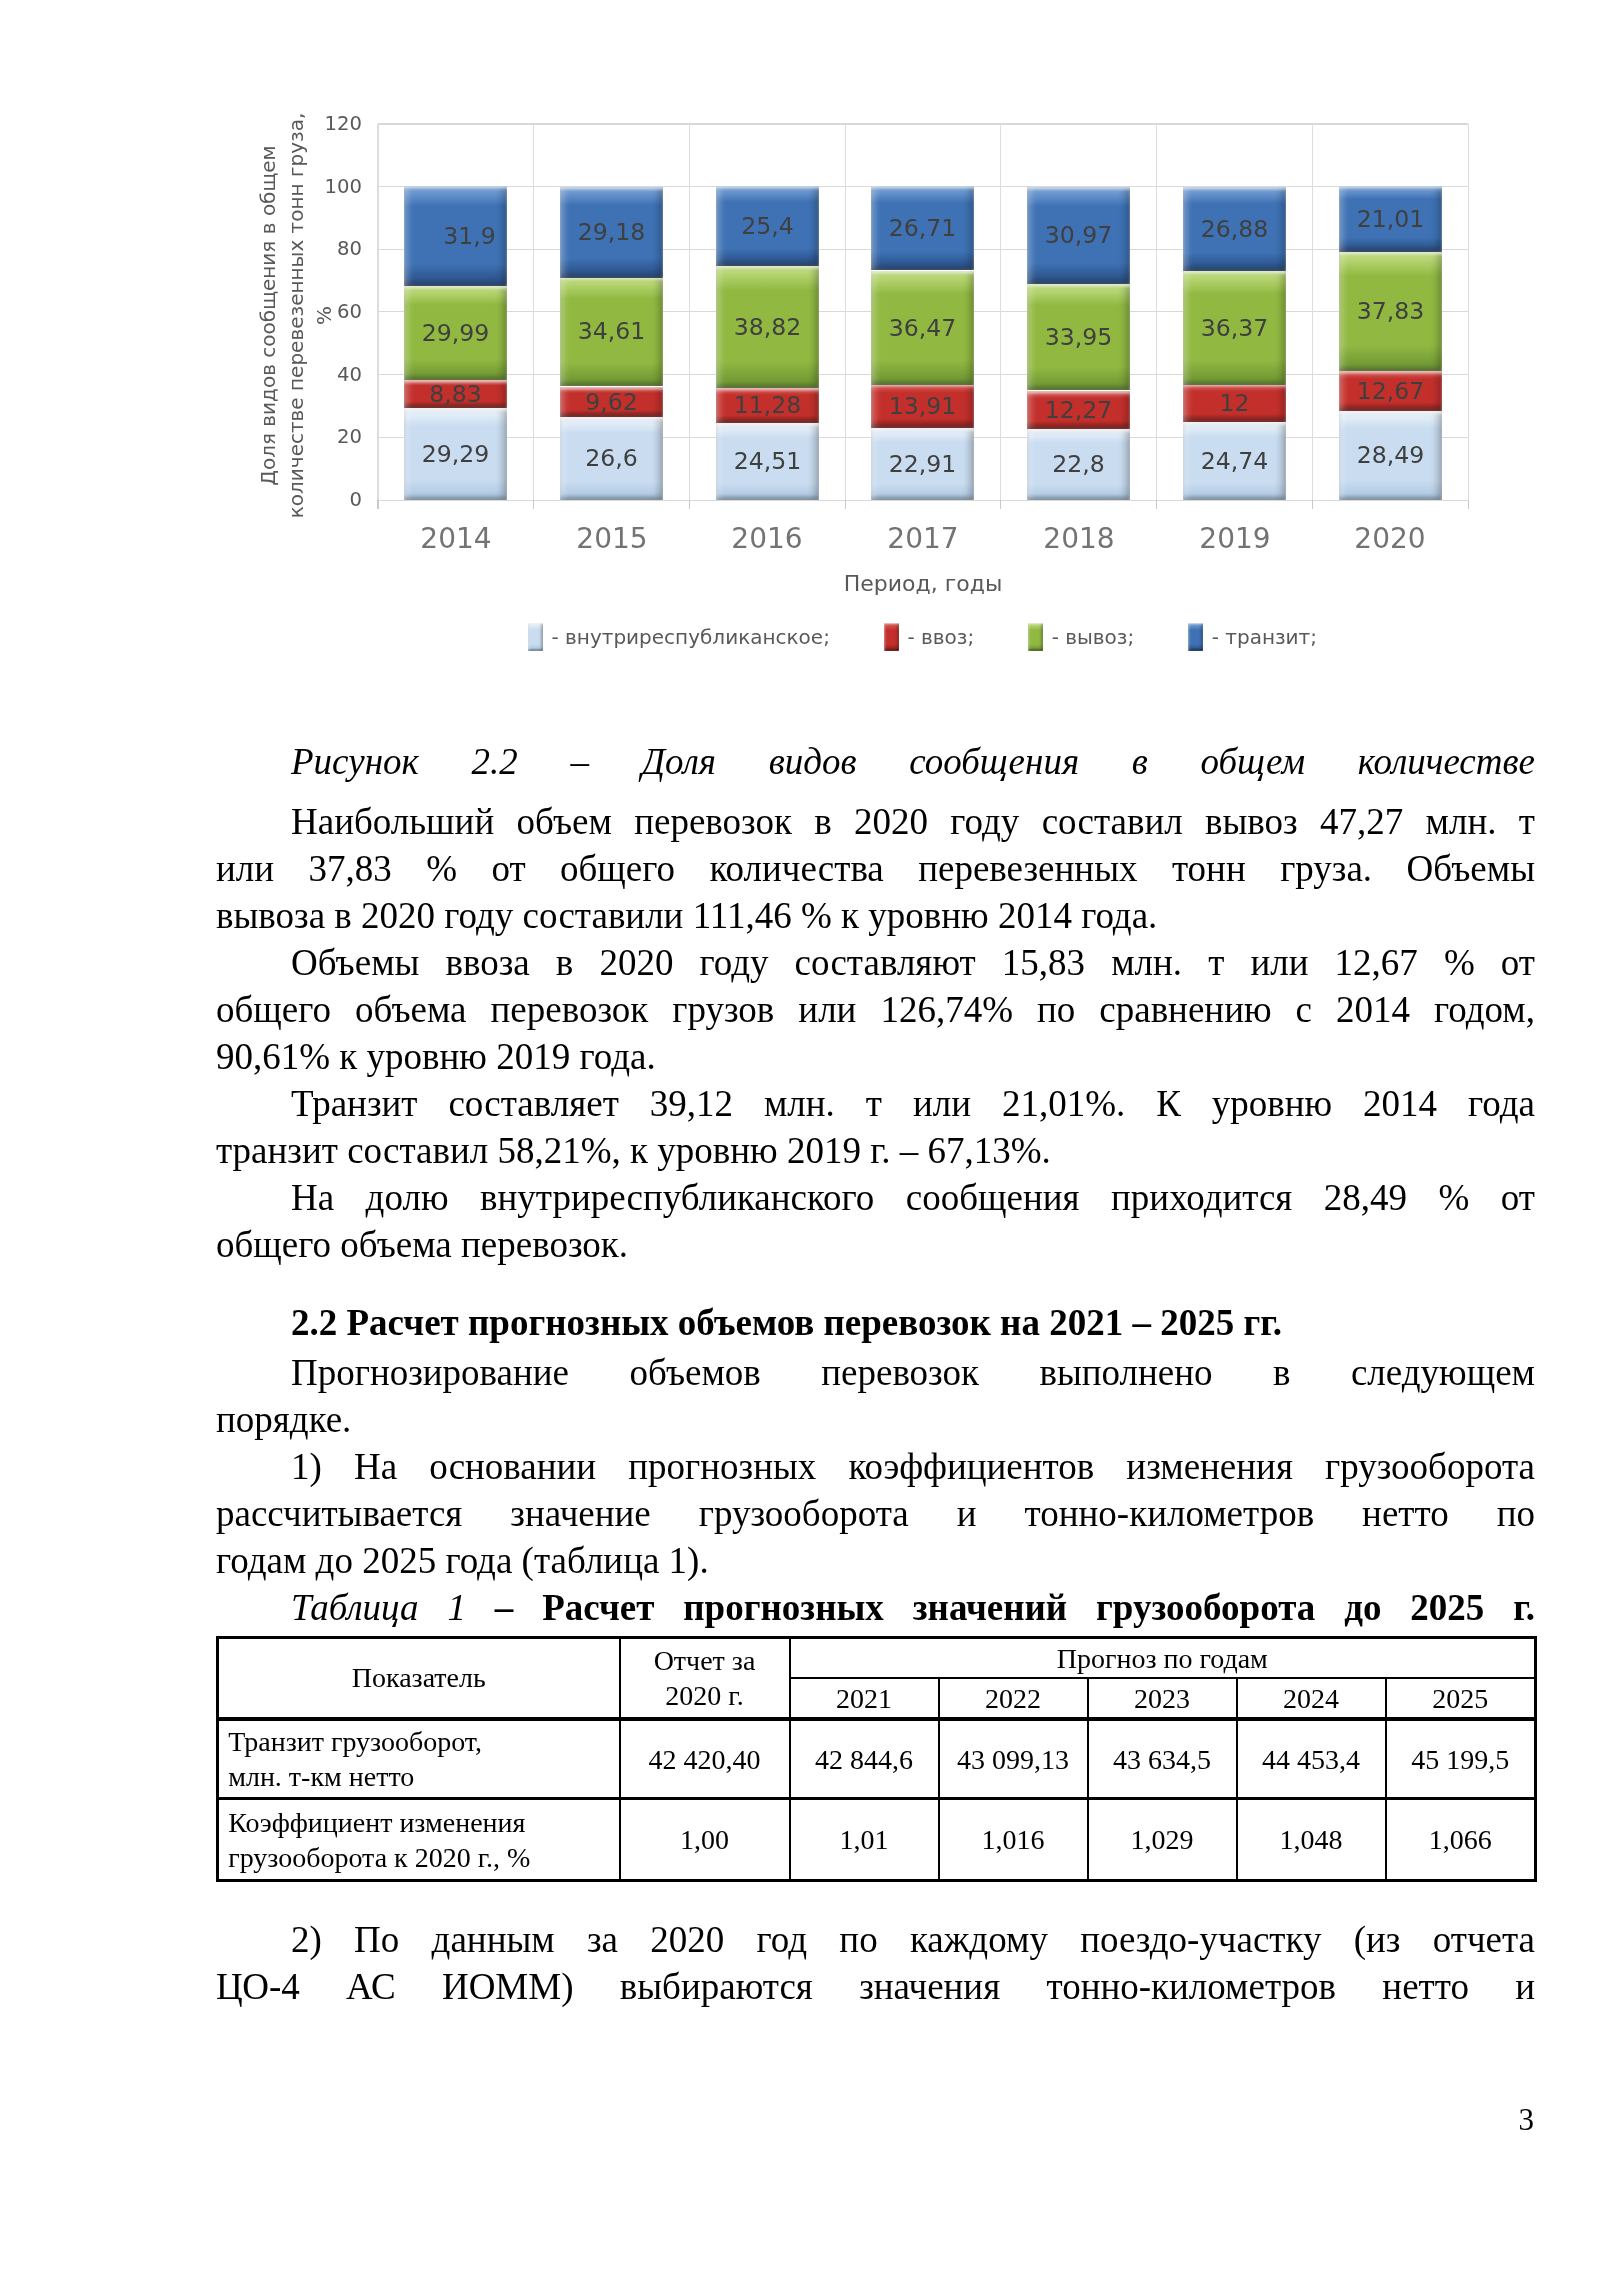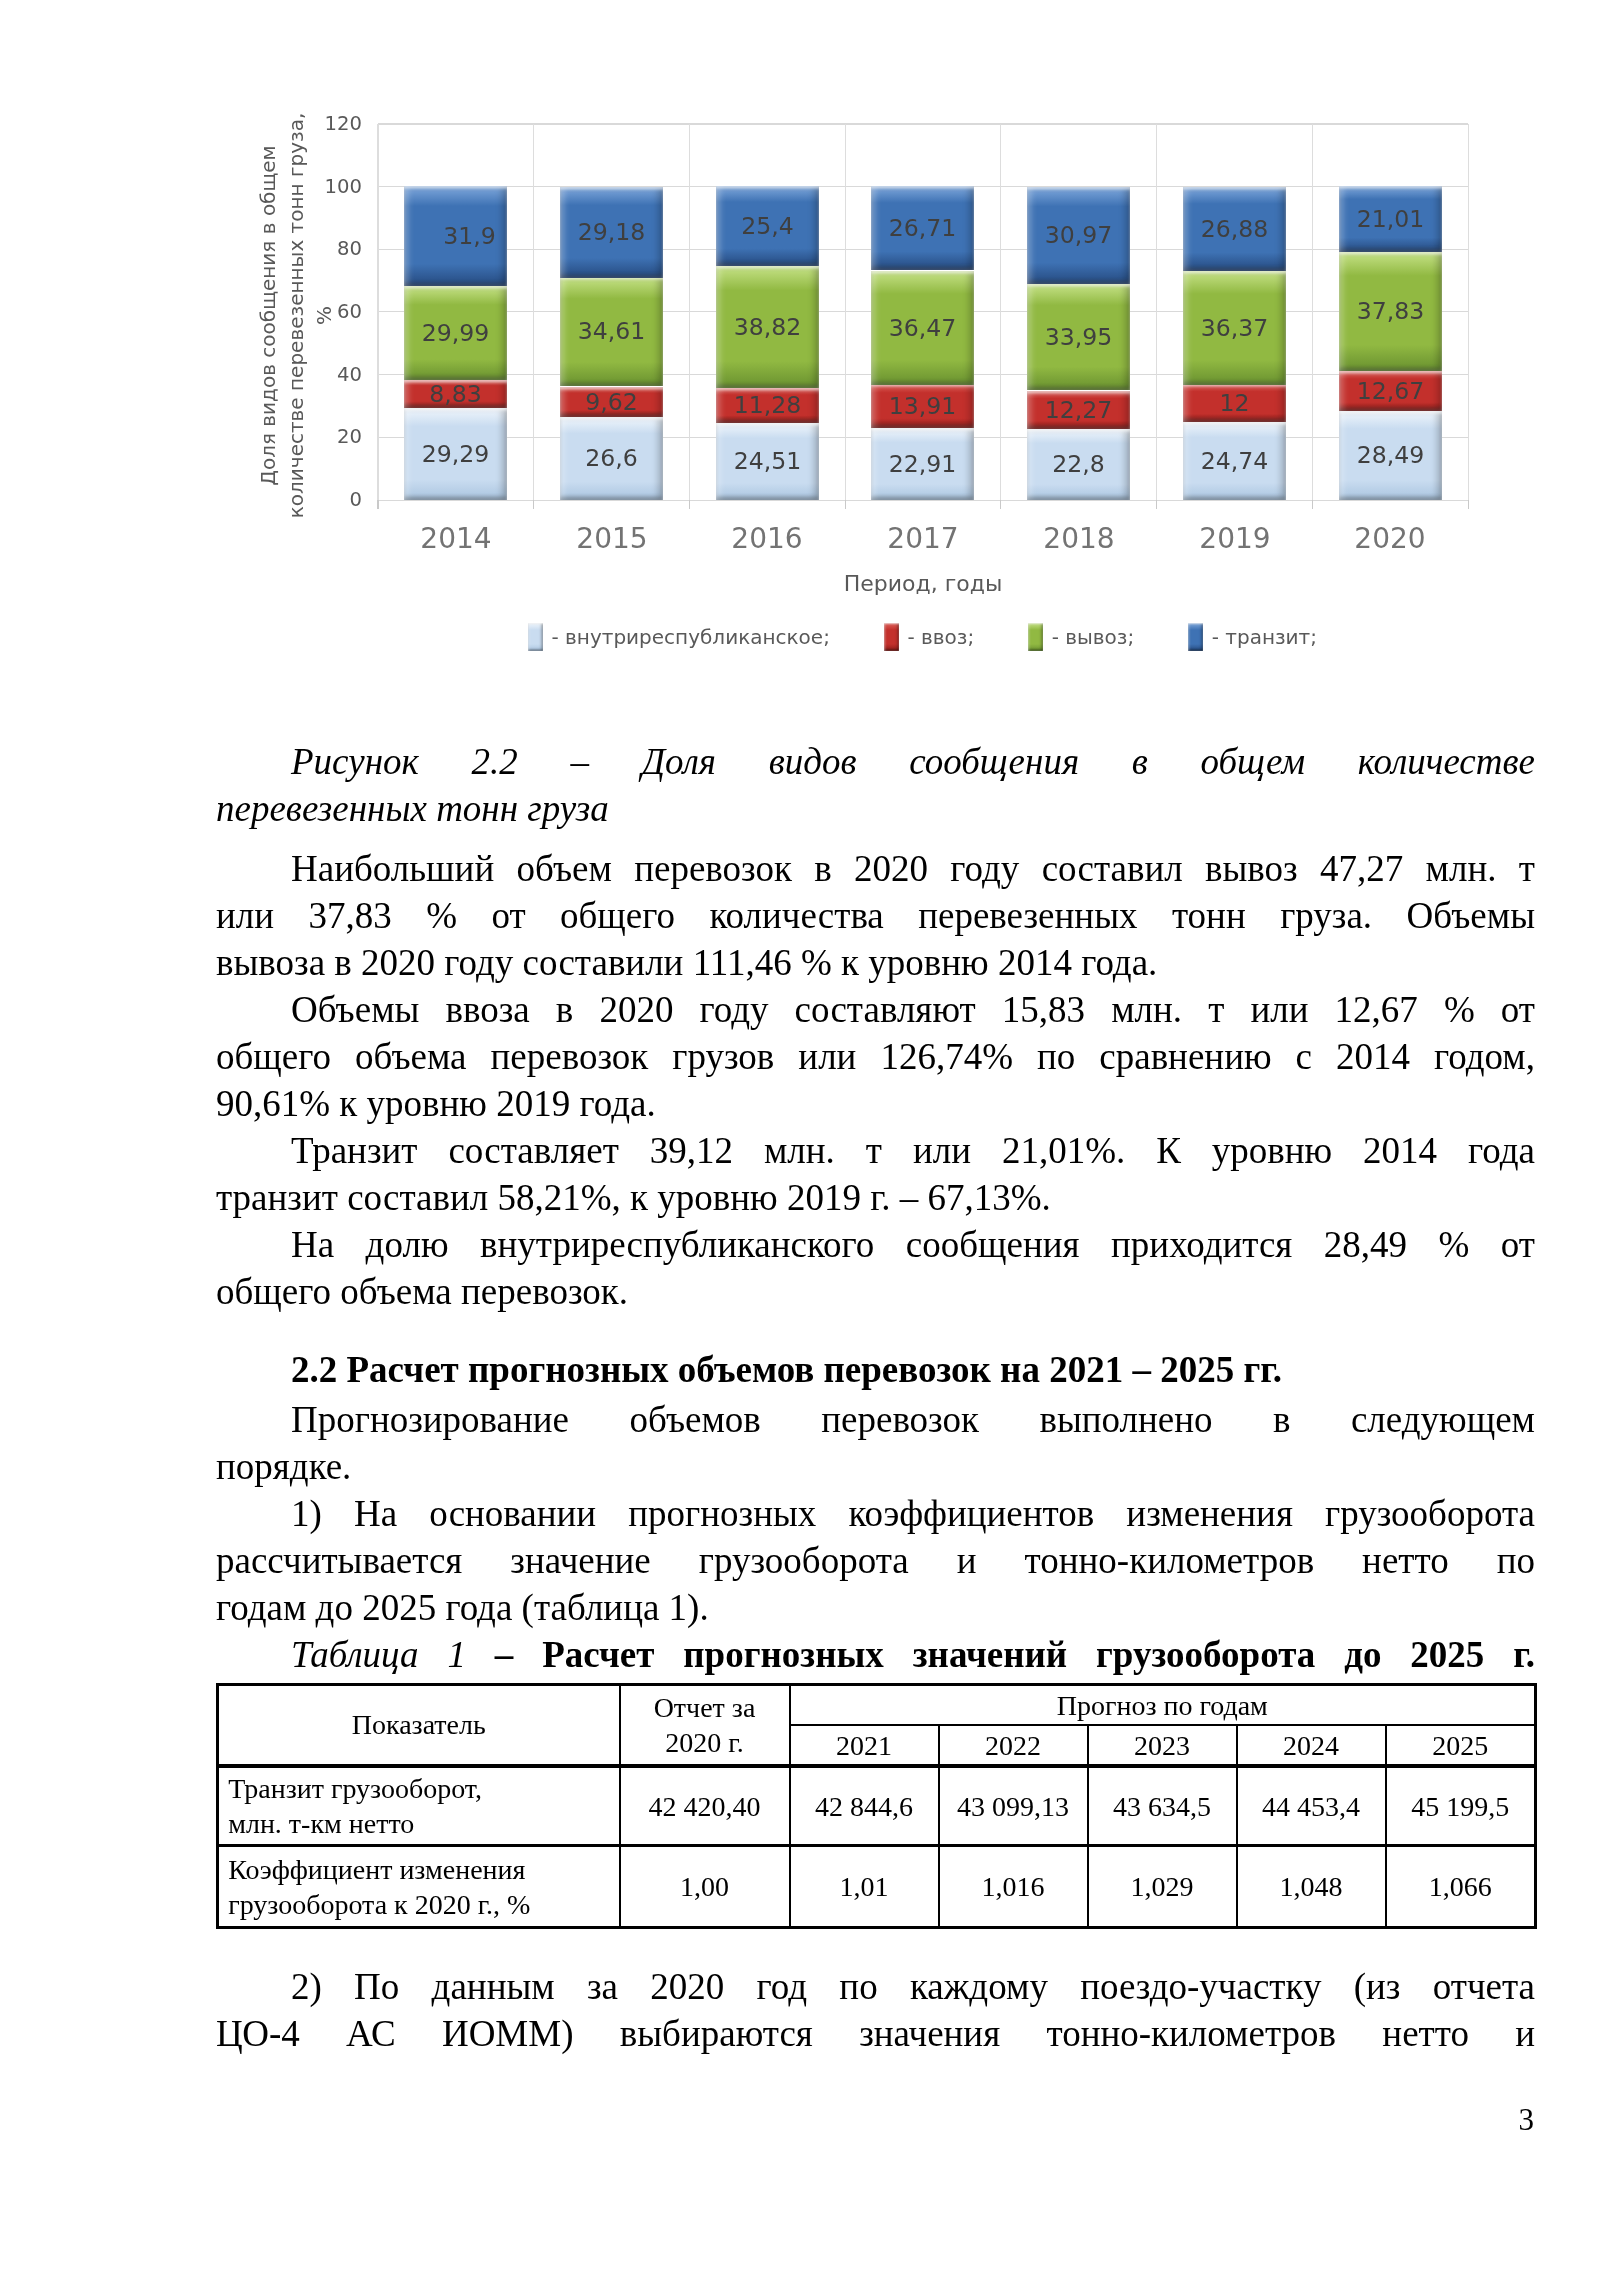--- a/index.html
+++ b/index.html
@@ -235,21 +235,20 @@
           <div class="licon" style="background: linear-gradient(rgb(127, 168, 220) 0%, rgb(62, 114, 180) 25%, rgb(62, 114, 180) 75%, rgb(37, 73, 126) 100%);"></div>
           <span class="ltext">- транзит;</span>
         </div>
       </div>
   </div>
 
   <div class="textcol">
 
     <div class="para italic indented caption-block">
         <div class="jline ind">Рисунок 2.2 – Доля видов сообщения в общем количестве</div>
-        <div class="lline">перевезенных тонн груза</div>
       </div>
 
     <div class="para indented">
         <div class="jline ind">Наибольший объем перевозок в 2020 году составил вывоз 47,27 млн. т</div>
         <div class="jline">или 37,83 % от общего количества перевезенных тонн груза. Объемы</div>
         <div class="lline">вывоза в 2020 году составили 111,46 % к уровню 2014 года.</div>
       </div>
     <div class="para indented">
         <div class="jline ind">Объемы ввоза в 2020 году составляют 15,83 млн. т или 12,67 % от</div>
         <div class="jline">общего объема перевозок грузов или 126,74% по сравнению с 2014 годом,</div>

